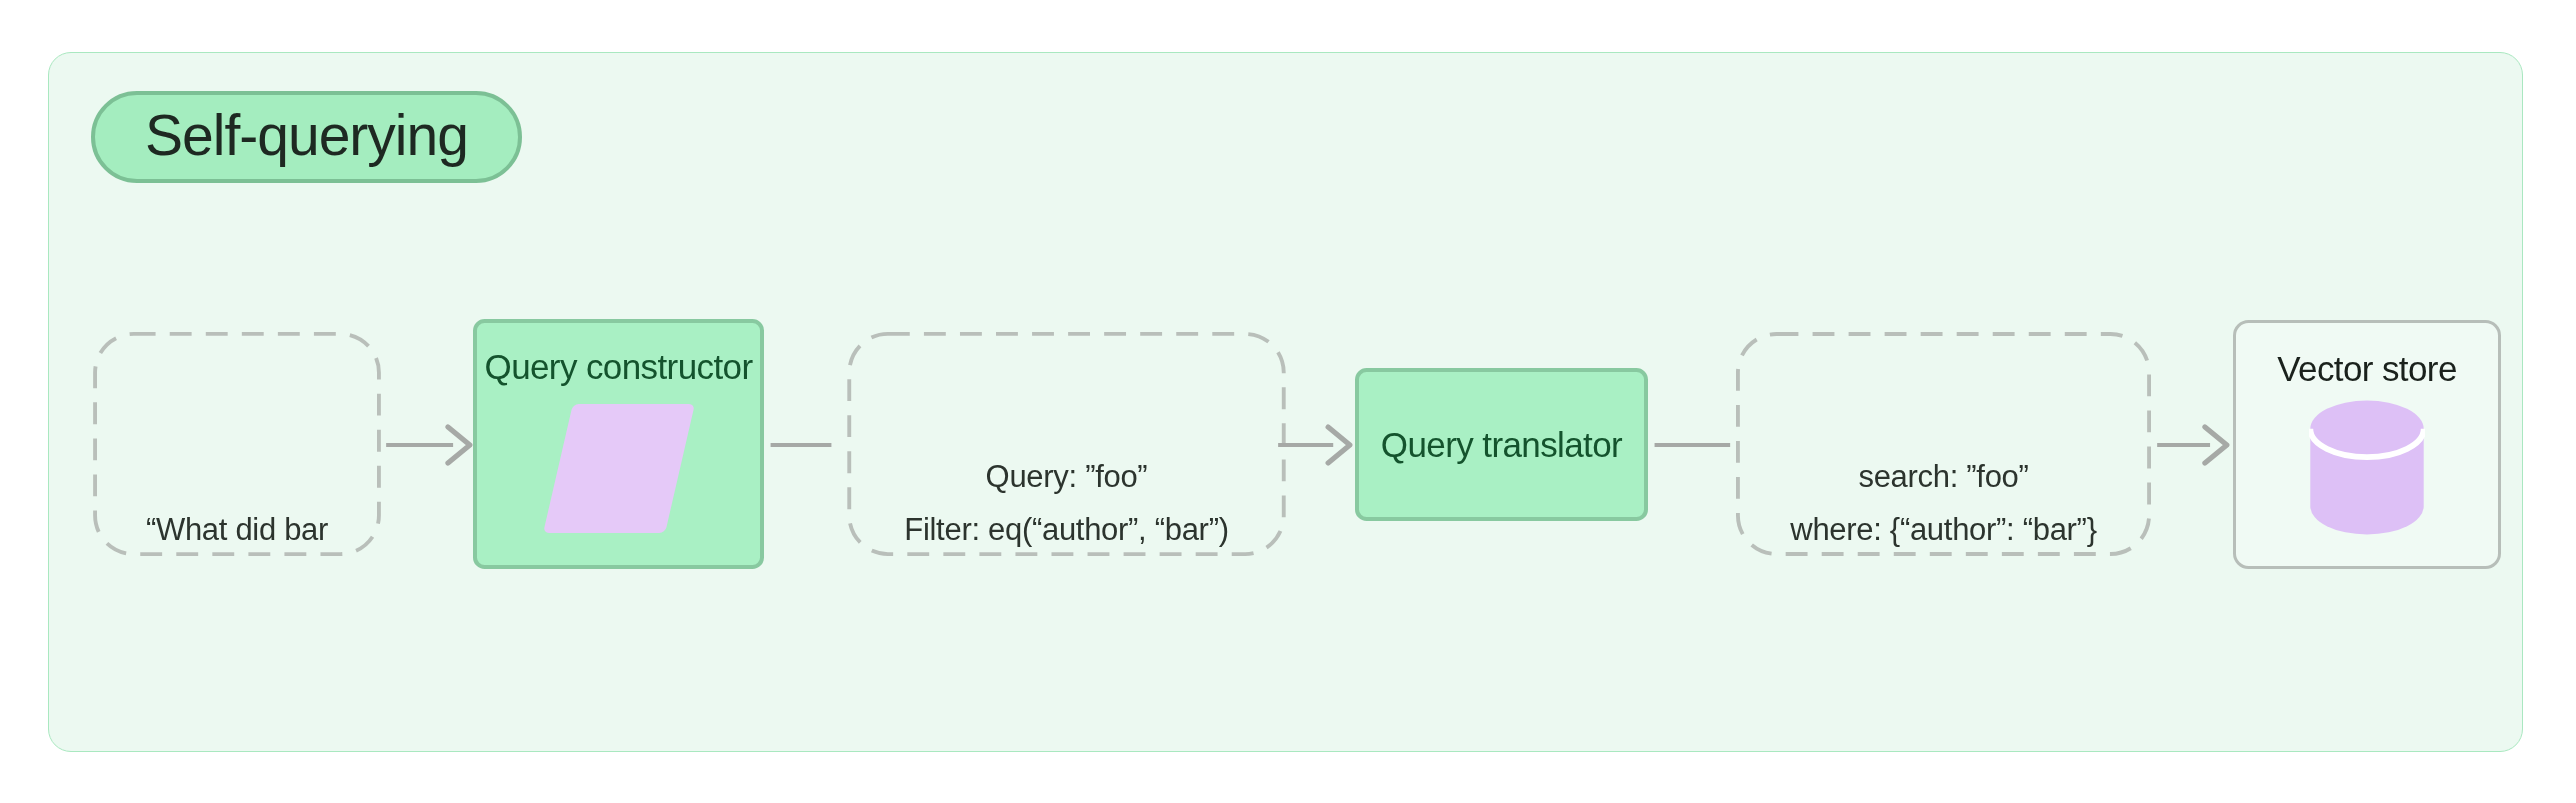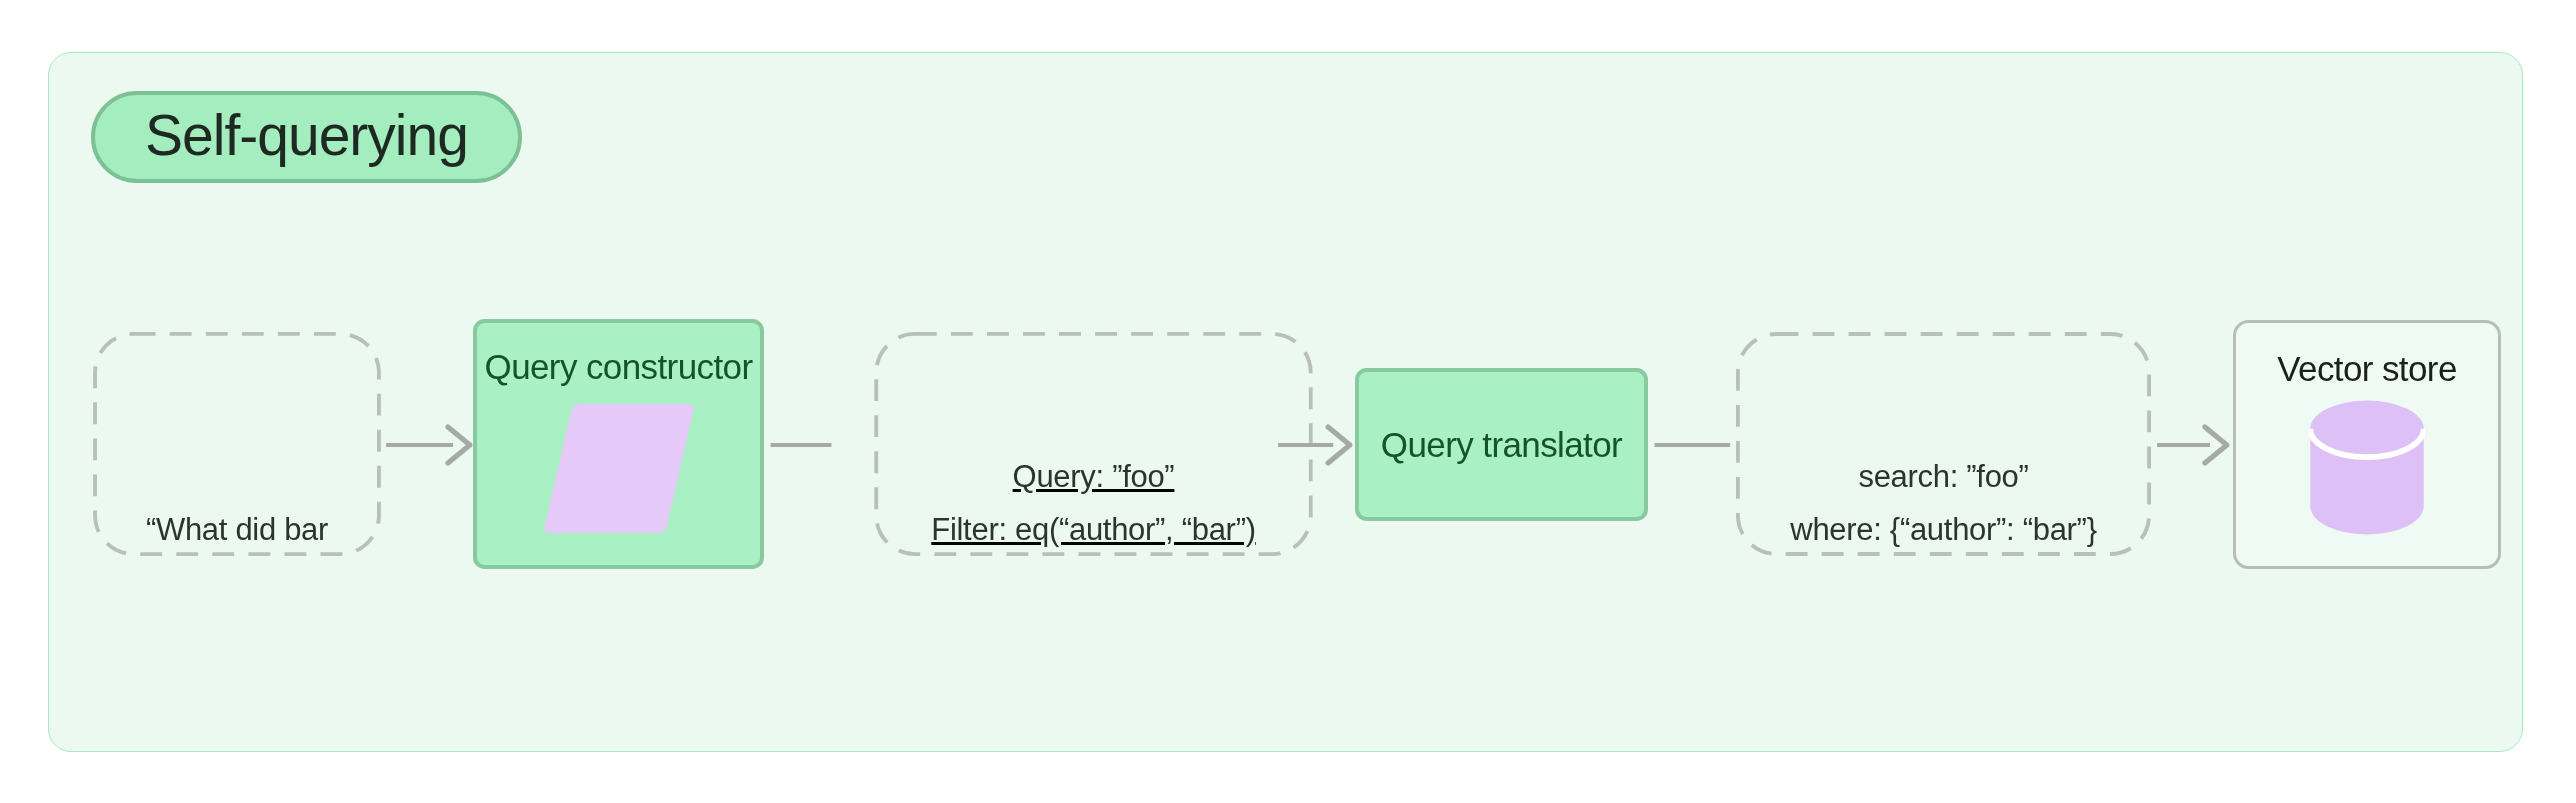--- a/index.html
+++ b/index.html
@@ -40,21 +40,21 @@
     position:absolute;top:332px;height:224px;
     display:flex;flex-direction:column;align-items:center;justify-content:flex-end;
   }
   .dashed-node .dash-bg{position:absolute;inset:0;}
   .dashed-node .line{
     position:relative;
     font-size:31px;line-height:53px;letter-spacing:-0.3px;
     color:#2c342e;white-space:nowrap;text-align:center;
   }
   #node-user-query{left:93px;width:288px;}
-  #node-structured-query{left:874px;width:439px;text-decoration:underline;}
+  #node-structured-query{left:847px;width:439px;}
   #node-translated-query{left:1736px;width:415px;}
 
   
   .green-box{
     position:absolute;
     background:#a9f0c4;
     border:4.5px solid #88c9a0;
     border-radius:11.6px;
     box-sizing:border-box;
     display:flex;flex-direction:column;align-items:center;

